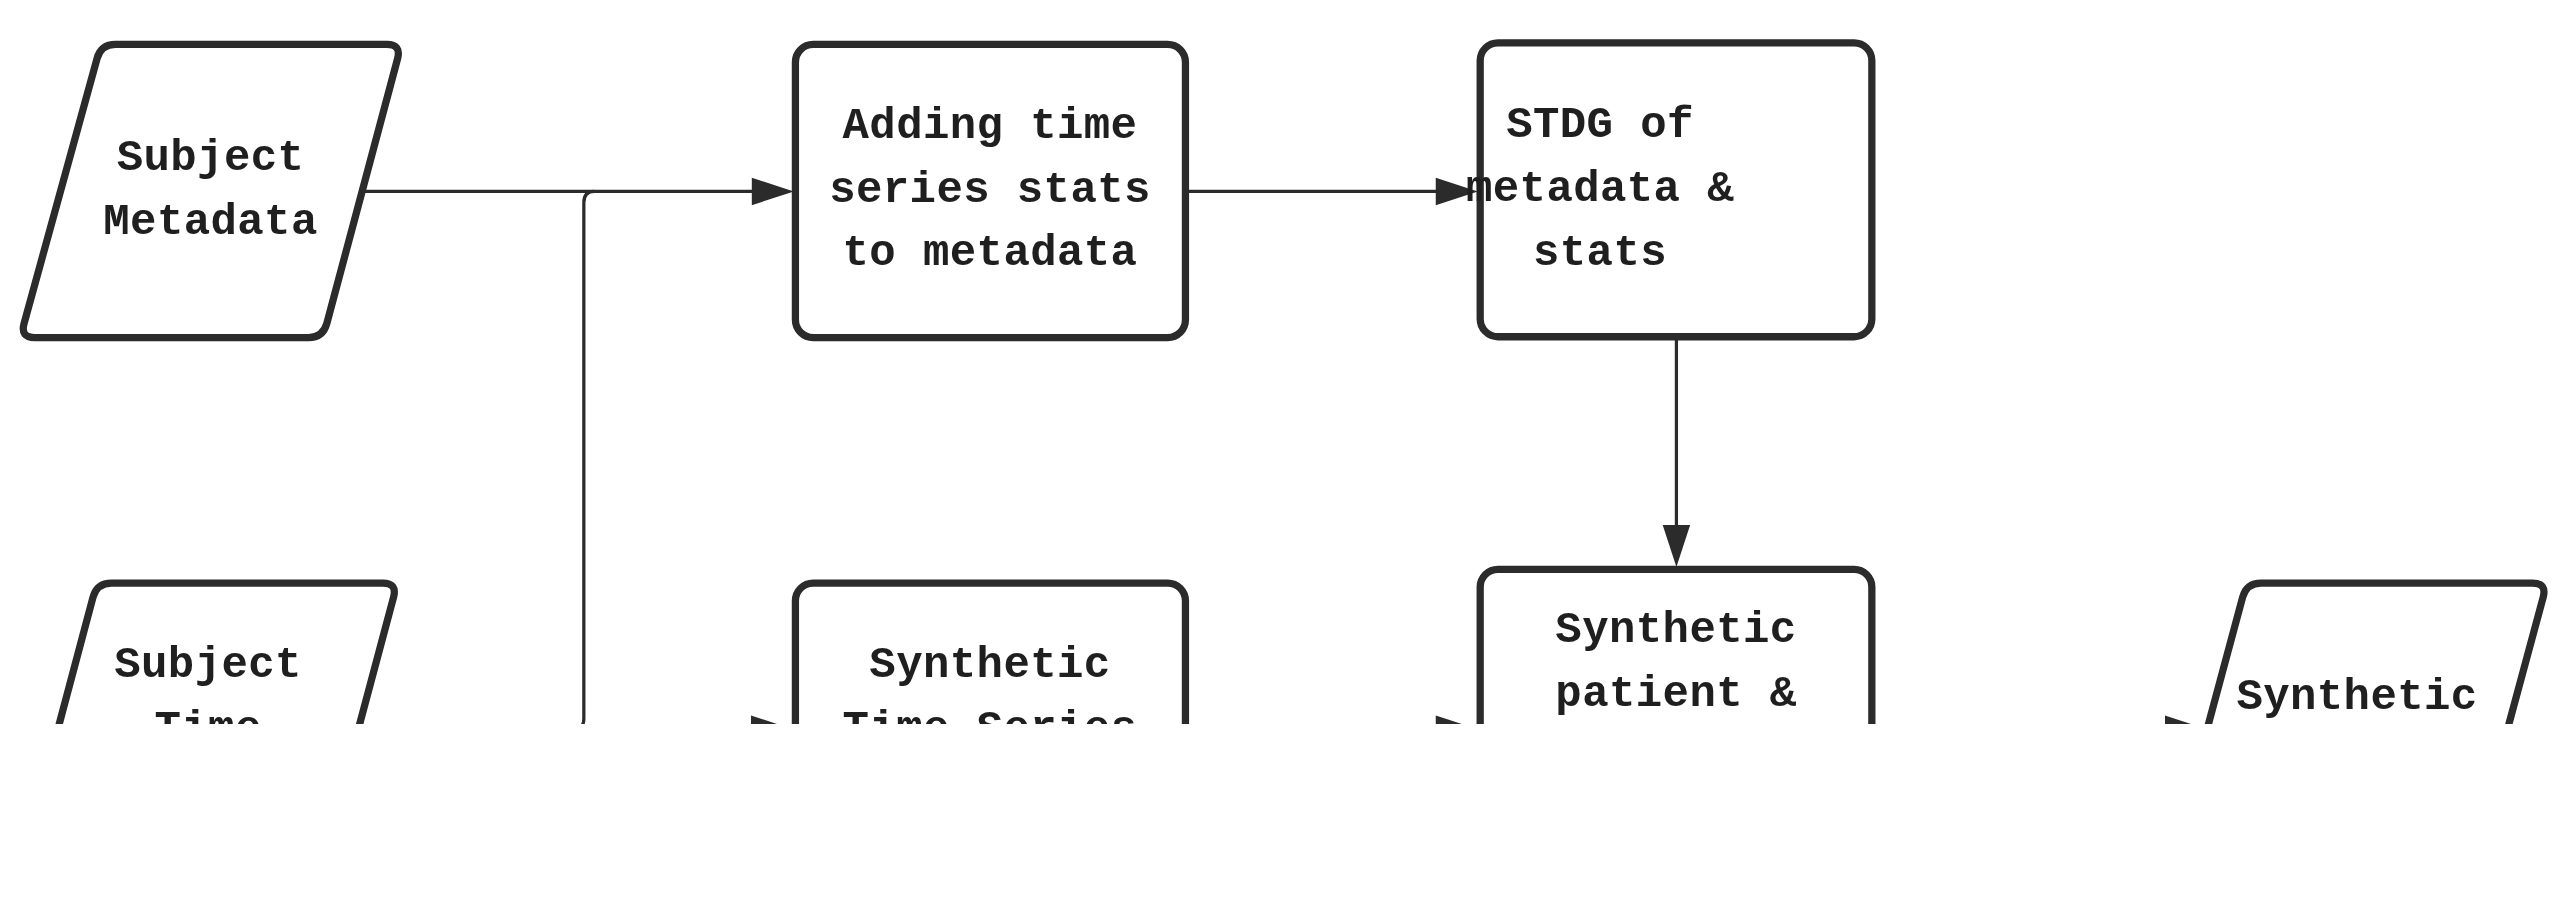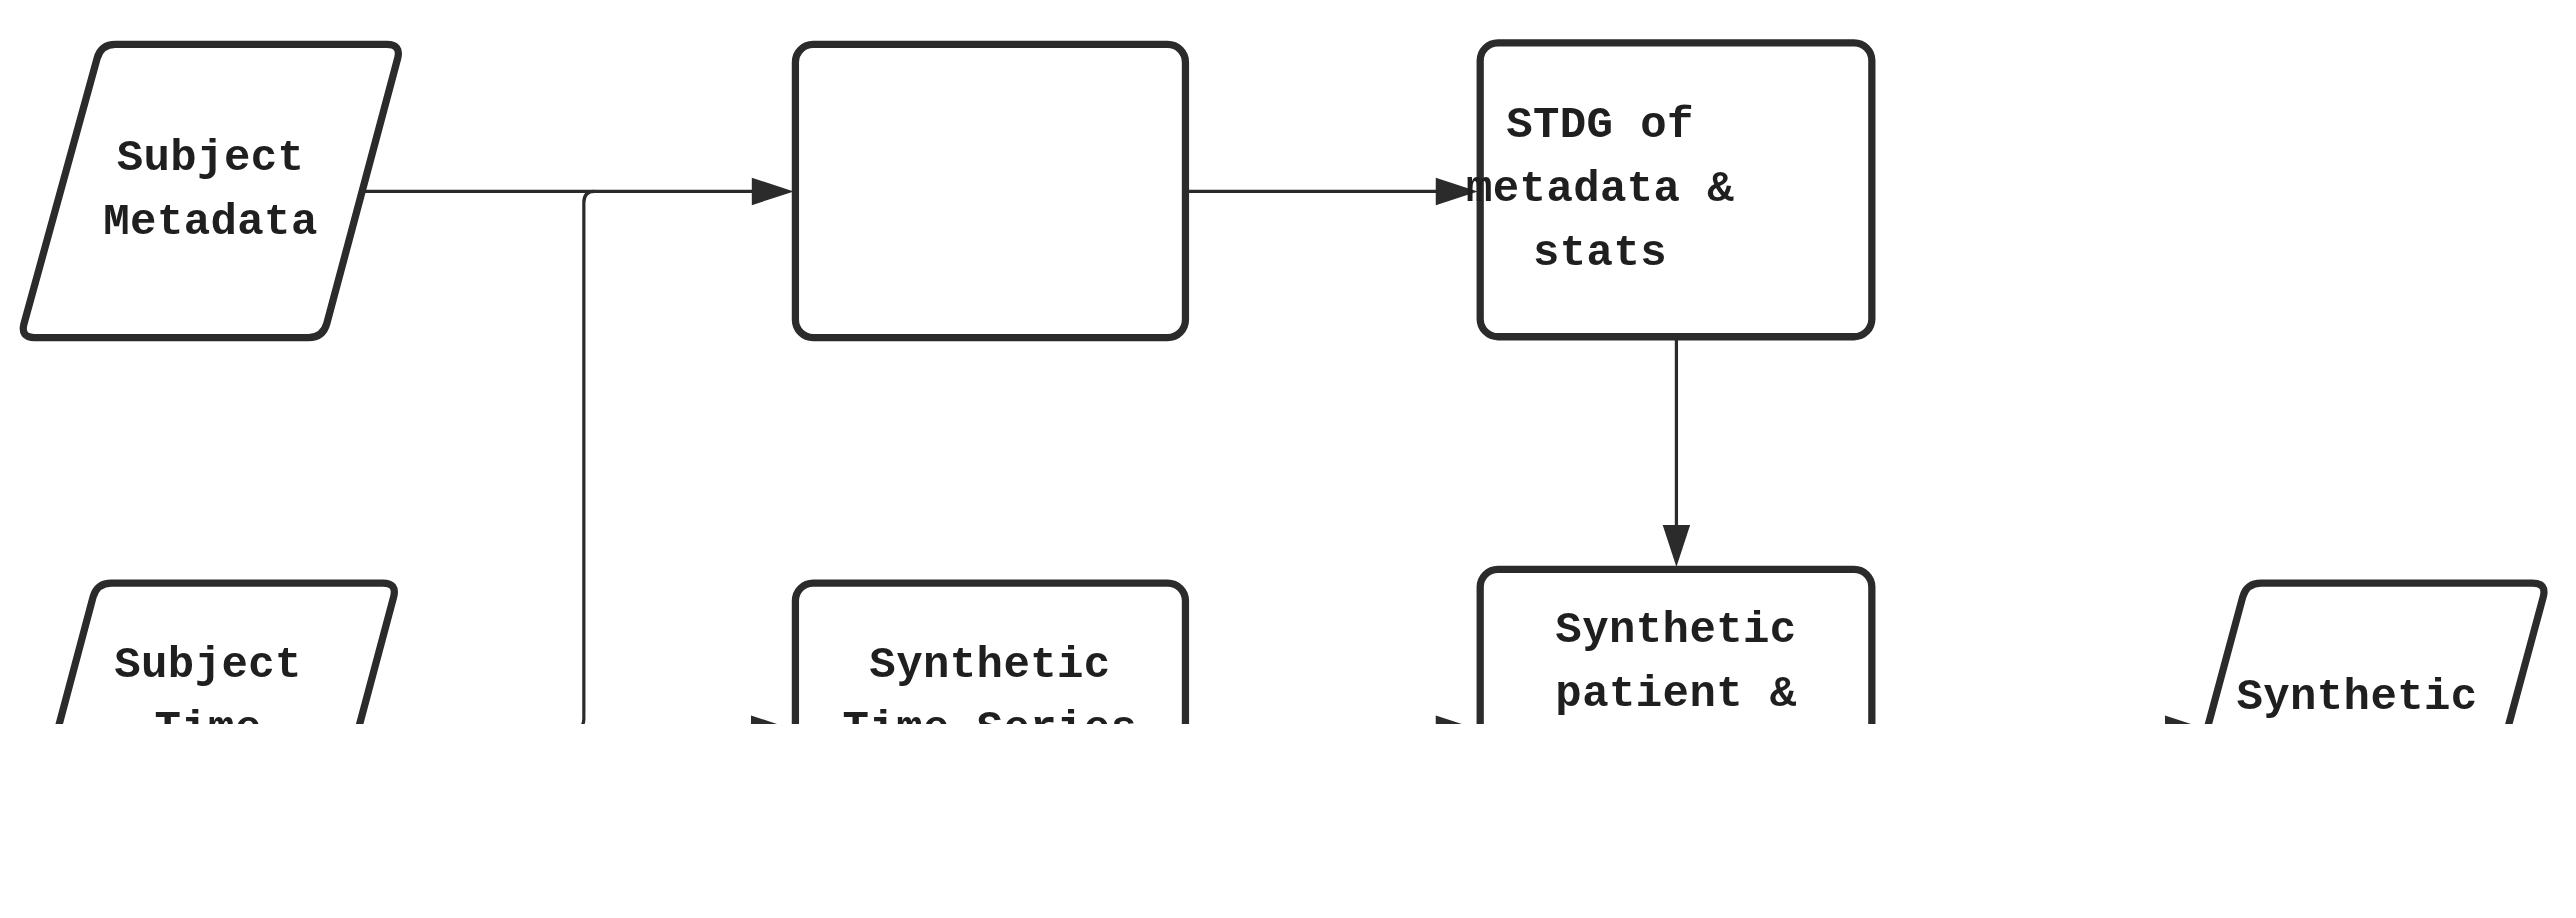--- a/index.html
+++ b/index.html
@@ -112,20 +112,23 @@
              L 2702 1085 Q 2684 1085 2688.8 1067.6 L 2777.2 739.4 Q 2782 722 2800 722 Z" stroke="#2b2b2b" fill="#ffffff"></path>
   </svg>
 
   <div class="node-label" style="left:20px;   top:44px;  width:381px; height:293px;">Subject
 Metadata</div>
 
   <div class="node-label" style="left:18.6px;   top:583px; width:379px; height:293px;">Subject
 Time
 Series</div>
 
+  <div class="node-label" style="left:795px;  top:44px;  width:390px; height:293px;">Adding time
+series stats
+to metadata</div>
 
   <div class="node-label" style="left:1404px; top:43px;  width:392px; height:294px;">STDG of
 metadata &amp;
 stats</div>
 
   <div class="node-label" style="left:795px;  top:583px; width:390px; height:293px;">Synthetic
 Time Series
 Generation</div>
 
   <div class="node-label" style="left:1480px; top:569px; width:392px; height:315px;">Synthetic

